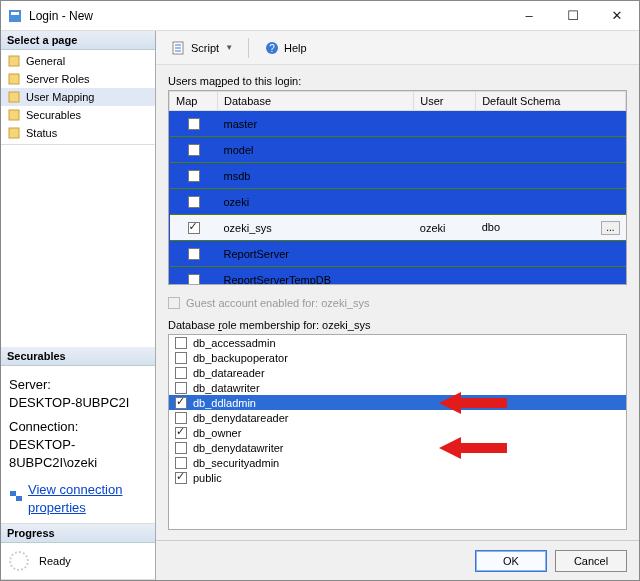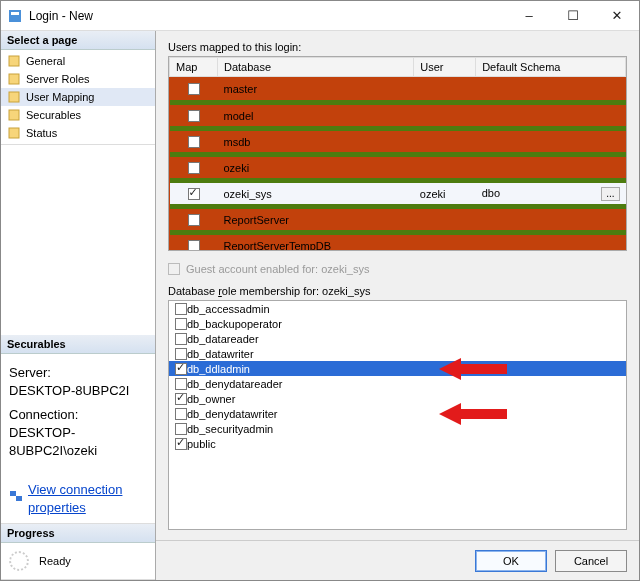--- a/index.html
+++ b/index.html
@@ -15,51 +15,51 @@
 .sidebar .panel { border-bottom: 1px solid #ddd; }
 .panel-hdr { background: linear-gradient(#e9eef5, #d5e1f0); padding: 3px 6px; font-weight: bold; font-size: 11px; border-bottom: 1px solid #bcc; }
 .page-list { padding: 2px 0; }
 .page-item { display: flex; align-items: center; padding: 2px 6px; gap: 5px; font-size: 11px; }
 .page-item.selected { background: #e0e8f5; }
 .page-item .pi-icon { width: 14px; height: 14px; flex: none; }
 
 .conn-body { padding: 6px 8px; font-size: 13px; line-height: 1.4; }
 .conn-body .lbl { margin-top: 4px; }
 .conn-body .val { margin-bottom: 6px; }
-.conn-link { display: flex; align-items: center; gap: 5px; margin-top: 20px; color: #0645cc; text-decoration: underline; }
+.conn-link { display: flex; align-items: center; gap: 5px; margin-top: 8px; color: #0645cc; text-decoration: underline; }
 
 .progress-body { padding: 8px; display: flex; align-items: center; gap: 10px; }
 .spinner { width: 20px; height: 20px; border: 2px dotted #ccc; border-radius: 50%; }
 
 .main { flex: 1; display: flex; flex-direction: column; }
 .toolbar { height: 34px; display: flex; align-items: center; padding: 0 8px; gap: 4px; background: #f4f4f4; border-bottom: 1px solid #ddd; }
 .toolbtn { display: flex; align-items: center; gap: 4px; padding: 2px 6px; border: 1px solid transparent; font-size: 11px; }
 .toolbtn .ticon { width: 16px; height: 16px; }
 .tool-arrow { font-size: 8px; color: #555; margin-left: 2px; }
 .toolsep { width: 1px; height: 20px; background: #ccc; margin: 0 4px; }
 
 .content { flex: 1; padding: 10px 12px; overflow: hidden; display: flex; flex-direction: column; }
 .section-label { font-size: 11px; margin-bottom: 3px; }
 .section-label .ul { text-decoration: underline; }
 
-.grid { border: 1px solid #aaa; background: #c2410c; font-size: 11px; height: 195px; overflow: auto; }
+.grid { border: 1px solid #aaa; background: #1d4ed8; font-size: 11px; height: 195px; overflow: auto; }
 .grid table { width: 100%; border-collapse: collapse; }
 .grid th { background: #f4f4f4; text-align: left; font-weight: normal; padding: 3px 6px; border: 1px solid #ddd; font-size: 11px; }
-.grid td { padding: 2px 6px; border-bottom: 5px solid #4d7c0f; height: 26px; }
+.grid td { padding: 2px 6px; border-bottom: 1px solid #4d7c0f; height: 26px; }
 .grid td.map-cell { text-align: center; width: 48px; }
 .chk { width: 12px; height: 12px; border: 1px solid #777; display: inline-block; vertical-align: middle; background: #fff; position: relative; }
 .chk.checked::after { content: "✓"; position: absolute; top: -3px; left: 0px; font-size: 11px; color: #222; }
 .chk.disabled { border-color: #bbb; background: #f0f0f0; }
 .grid tr.sel td { background: #f3f6fb; }
 .ellipsis-btn { border: 1px solid #aaa; background: #f0f0f0; padding: 0 4px; font-size: 10px; float: right; line-height: 12px; }
 
 .guest-row { display: flex; align-items: flex-end; gap: 6px; margin: 12px 0 10px 0; color: #9a9a9a; font-size: 11px; }
 
 .roles-list { border: 1px solid #aaa; background: #fff; flex: 1; min-height: 120px; overflow: auto; position: relative; }
-.role-item { display: flex; align-items: center; padding: 1px 6px; font-size: 11px; height: 15px; }
+.role-item { display: flex; align-items: center; gap: 6px; padding: 1px 6px; font-size: 11px; height: 15px; }
 .role-item.hl { background: #2b6cd6; color: #fff; }
 
 .arrow-overlay { position: absolute; pointer-events: none; }
 
 .footer { height: 40px; display: flex; align-items: center; justify-content: flex-end; padding: 0 12px; gap: 8px; border-top: 1px solid #ccc; background: #f0f0f0; }
 .btn { min-width: 72px; padding: 4px 12px; font-size: 11px; border: 1px solid #8a8a8a; background: #f4f4f4; }
 .btn.primary { border: 1px solid #3a78d6; box-shadow: inset 0 0 0 1px #8bb4ee; background: #f8fbff; }
 .spacer-flex { flex: 1; }
 </style>
 </head>
@@ -136,20 +136,38 @@
       <div class="panel">
         <div class="panel-hdr">Progress</div>
         <div class="progress-body">
           <div class="spinner"></div>
           <span>Ready</span>
         </div>
       </div>
     </div>
 
     <div class="main">
+      <div class="toolbar">
+        <div class="toolbtn">
+          <span class="ticon"><svg viewBox="0 0 16 16">
+                <rect x="2" y="2" width="10" height="12" fill="#fff" stroke="#888"></rect>
+                <path d="M4 5h6M4 8h6M4 11h6" stroke="#3a78d6"></path>
+              </svg></span>
+          <span>Script</span>
+          <span class="tool-arrow">▼</span>
+        </div>
+        <div class="toolsep"></div>
+        <div class="toolbtn">
+          <span class="ticon"><svg viewBox="0 0 16 16">
+                <circle cx="8" cy="8" r="6" fill="#3a78d6"></circle>
+                <text x="8" y="12" text-anchor="middle" fill="#fff" font-size="10">?</text>
+              </svg></span>
+          <span>Help</span>
+        </div>
+      </div>
 
       <div class="content">
         <div class="section-label">
           <span>Users ma</span><span class="ul">p</span><span>ped to this login:</span>
         </div>
         <div class="grid">
           <table>
             <thead>
                 <tr>
               <th>Map</th>

